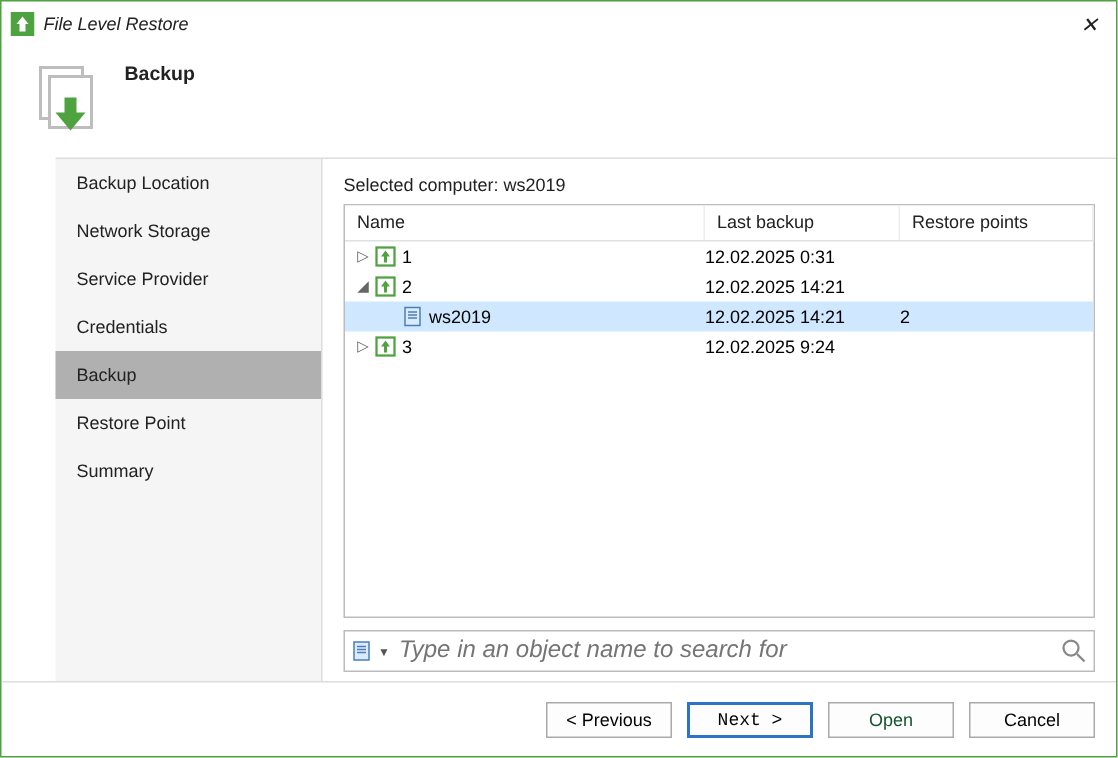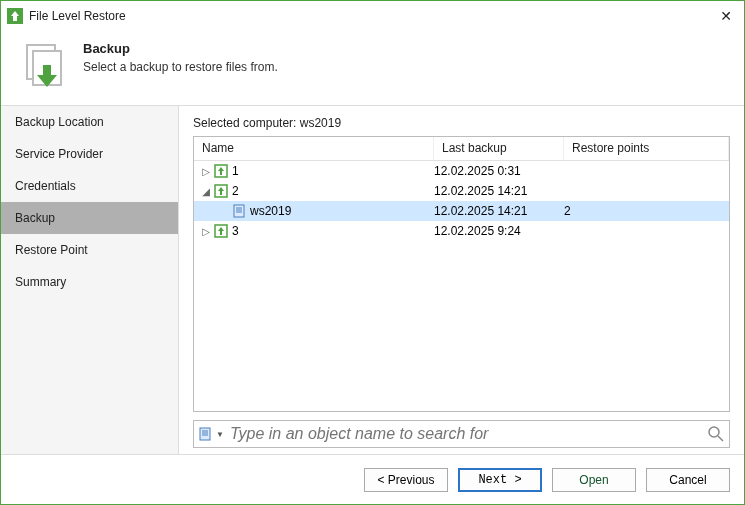--- a/index.html
+++ b/index.html
@@ -1,25 +1,25 @@
 <!DOCTYPE html>
 <html><head>
 <meta charset="utf-8">
 <style>
 * { box-sizing: border-box; margin: 0; padding: 0; font-family: "Segoe UI", Tahoma, sans-serif; }
 body { background: #fff; width: 745px; height: 505px; overflow: hidden; border: 1px solid #4ea23f; display: flex; flex-direction: column; }
-.titlebar { height: 30px; display: flex; align-items: center; padding: 0 6px 0 6px; font-size: 12px; color: #222; }
+.titlebar { height: 30px; display: flex; align-items: center; padding: 0 6px 0 6px; font-size: 12px; color: #222; font-style: italic; }
 .titlebar .app-icon { width: 16px; height: 16px; margin-right: 6px; display: inline-flex; }
 .titlebar .title { flex: 1; }
 .titlebar .close { font-size: 14px; cursor: pointer; padding: 2px 6px; }
 .header { display: flex; padding: 10px 20px 16px 20px; }
 .header .hicon { width: 48px; height: 48px; margin-right: 14px; display: inline-flex; }
 .header .htitle { font-size: 13px; font-weight: 600; color: #222; margin-bottom: 4px; }
 .header .hsub { font-size: 12px; color: #333; }
-.body { flex: 1; display: flex; border-top: 1px solid #ddd; min-height: 0; }
+.body { flex: 1; display: flex; border-top: 1px solid #ddd; min-height: 0; margin-left: 36px; }
 .sidebar { width: 178px; background: #f5f5f5; border-right: 1px solid #ddd; }
 .sidebar-item { padding: 9px 14px; font-size: 12px; color: #222; cursor: pointer; }
 .sidebar-item.active { background: #b0b0b0; }
 .main { flex: 1; display: flex; flex-direction: column; padding: 10px 14px 6px 14px; min-width: 0; }
 .selected-label { font-size: 12px; color: #222; margin-bottom: 6px; }
 .table-wrap { flex: 1; border: 1px solid #bcbcbc; display: flex; flex-direction: column; min-height: 0; }
 .thead { display: flex; height: 24px; border-bottom: 1px solid #e0e0e0; background: #fff; font-size: 12px; color: #222; justify-content: space-between; }
 .thead .th { padding: 4px 8px; border-right: 1px solid #eee; }
 .th-name { flex: 0 0 240px; }
 .th-last { flex: 0 0 130px; }
@@ -60,27 +60,27 @@
 <div class="header">
   <span class="hicon">
     <svg viewBox="0 0 48 48">
       <rect x="6" y="4" width="28" height="34" fill="#fff" stroke="#bdbdbd" stroke-width="2"></rect>
       <rect x="12" y="10" width="28" height="34" fill="#fff" stroke="#bdbdbd" stroke-width="2"></rect>
       <path d="M26 46 L16 34 L22 34 L22 24 L30 24 L30 34 L36 34 Z" fill="#4ea23f"></path>
     </svg>
   </span>
   <div>
     <div class="htitle">Backup</div>
-    <div class="hsub">Select a backup to restore files from.</div>
   </div>
 </div>
 
 <div class="body">
   <div class="sidebar">
     <div class="sidebar-item"><span>Backup Location</span></div>
+    <div class="sidebar-item"><span>Network Storage</span></div>
     <div class="sidebar-item"><span>Service Provider</span></div>
     <div class="sidebar-item"><span>Credentials</span></div>
     <div class="sidebar-item active"><span>Backup</span></div>
     <div class="sidebar-item"><span>Restore Point</span></div>
     <div class="sidebar-item"><span>Summary</span></div>
   </div>
 
   <div class="main">
     <div class="selected-label">Selected computer: ws2019</div>
 

